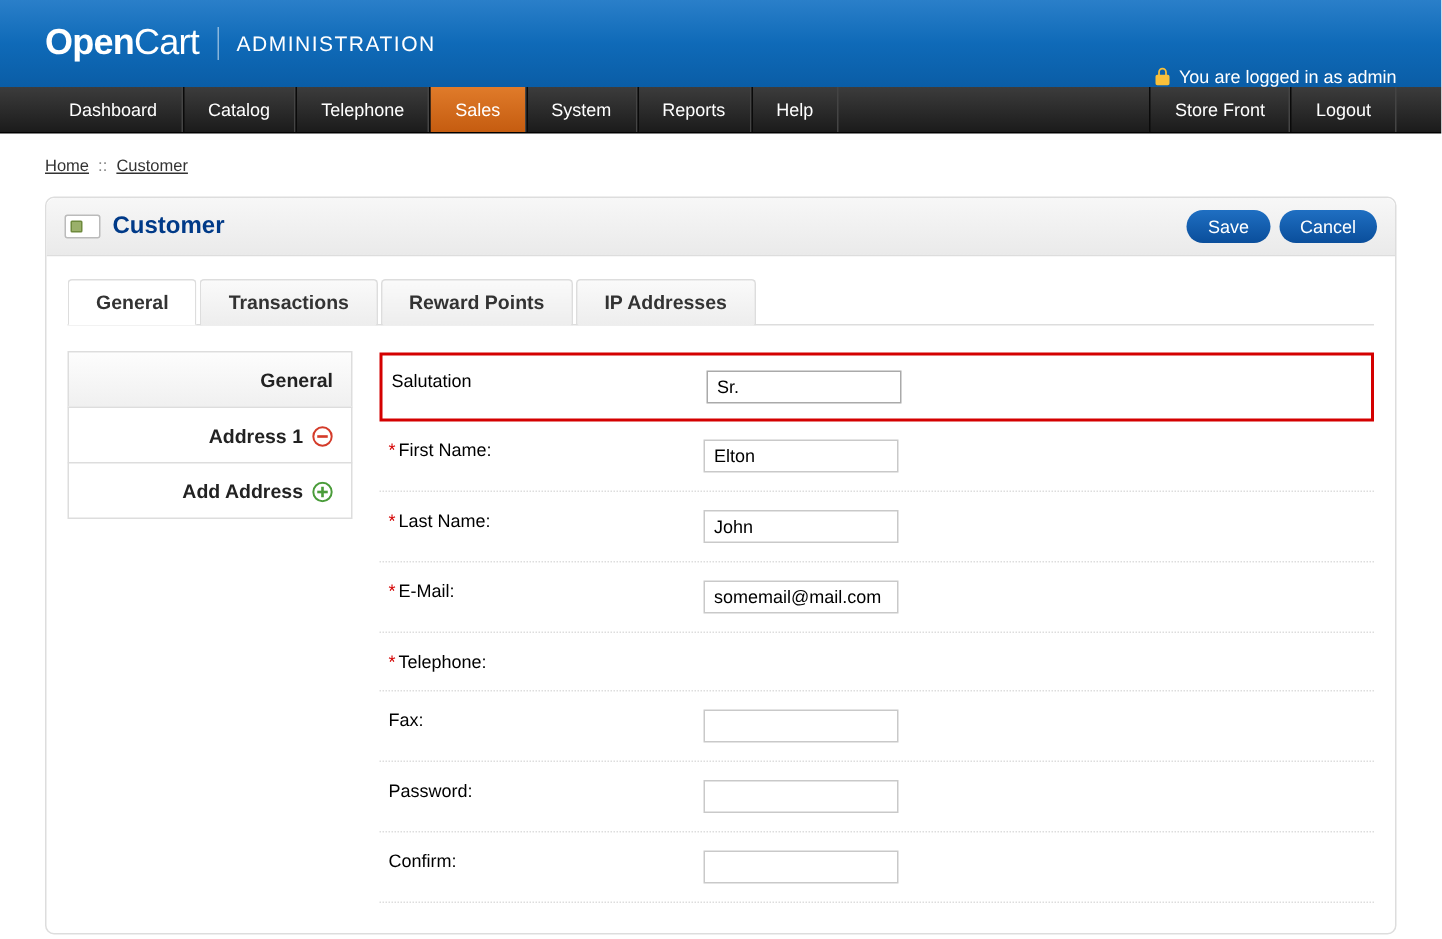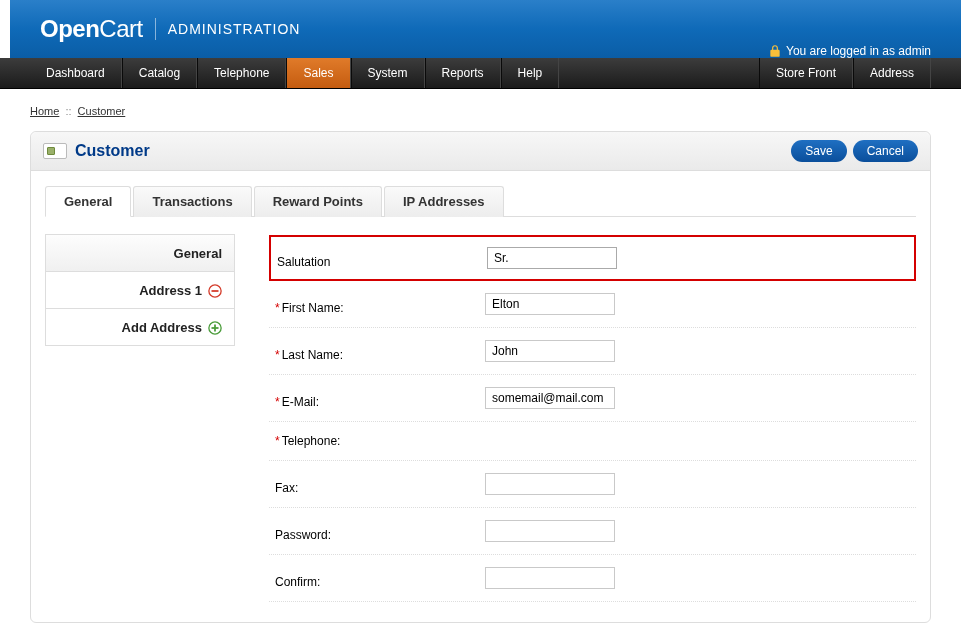--- a/index.html
+++ b/index.html
@@ -7,21 +7,20 @@
 
   
   .header {
     background: linear-gradient(to bottom, #2a7fc9 0%, #0f6ab8 50%, #0a5da6 100%);
     height: 58px;
     color: #fff;
     display: flex;
     align-items: center;
     padding: 0 30px;
     position: relative;
-    margin-left: 10px;
   }
   .logo { font-size: 24px; font-weight: normal; letter-spacing: -0.5px; }
   .logo b { font-weight: bold; }
   .logo-sep { display:inline-block; width:1px; height:22px; background:rgba(255,255,255,0.5); margin:0 12px; vertical-align:middle; }
   .admin-label { font-size: 14px; letter-spacing: 1px; }
   .header-right { position:absolute; right:30px; top:0; height:58px; display:flex; align-items:flex-end; font-size:12px; }
   .lock-icon svg { width:14px; height:14px; vertical-align:middle; margin-right:4px; }
 
   
   .navbar {
@@ -92,24 +91,23 @@
     border:1px solid #ddd; background:#fff;
     padding:0 12px; height:38px; display:flex; align-items:center; justify-content:flex-end;
     font-size:13px; font-weight:bold; color:#222; margin-top:-1px; cursor:pointer;
   }
   .side-tab:first-child { background:linear-gradient(to bottom,#fdfdfd,#f0f0f0); }
   .side-tab .minus-icon, .side-tab .plus-icon { margin-left:6px; }
   .minus-icon svg, .plus-icon svg { width:14px; height:14px; vertical-align:middle; }
 
   .form-area { flex:1; padding-left:18px; }
   .form-row {
-    display:flex; align-items:flex-end;
+    display:flex; align-items:flex-start;
     border-bottom:1px dotted #ddd;
     padding:12px 6px;
-    margin-left:16px;
   }
   .form-row.highlight {
     border:2px solid #d40000; padding:10px 6px;
   }
   .form-label { width:210px; font-size:12px; color:#000; }
   .req { color:#d40000; margin-right:2px; }
   .form-input input {
     border:1px solid #c9c9c9; padding:3px 6px; font-size:12px; width:130px; height:22px;
   }
   .form-row.highlight .form-input input { border:1px solid #aaa; }
@@ -139,21 +137,21 @@
     <div class="nav-item">Dashboard</div>
     <div class="nav-item">Catalog</div>
     <div class="nav-item">Telephone</div>
     <div class="nav-item active">Sales</div>
     <div class="nav-item">System</div>
     <div class="nav-item">Reports</div>
     <div class="nav-item">Help</div>
   </div>
   <div class="nav-right">
     <div class="nav-item">Store Front</div>
-    <div class="nav-item">Address</div>
+    <div class="nav-item">Logout</div>
   </div>
 </div>
 
 <div class="container">
 
   <div class="breadcrumb">
     <a>Home</a>
     <span class="sep">::</span>
     <a>Customer</a>
   </div>

